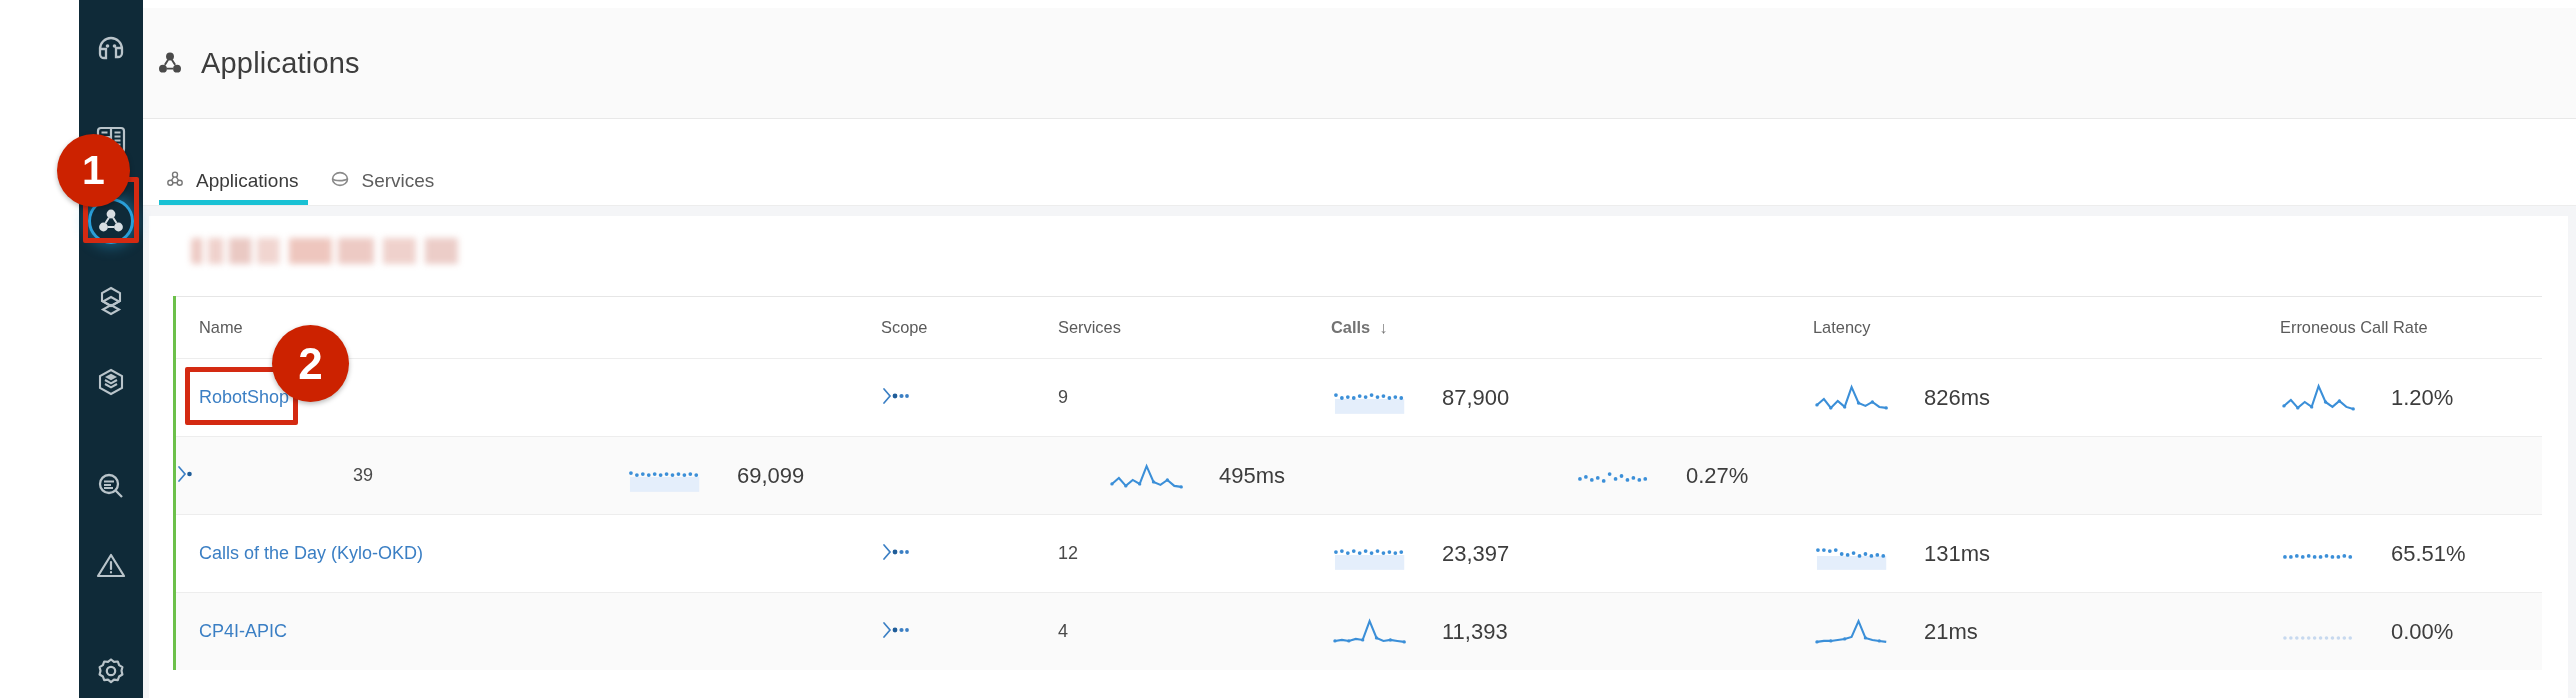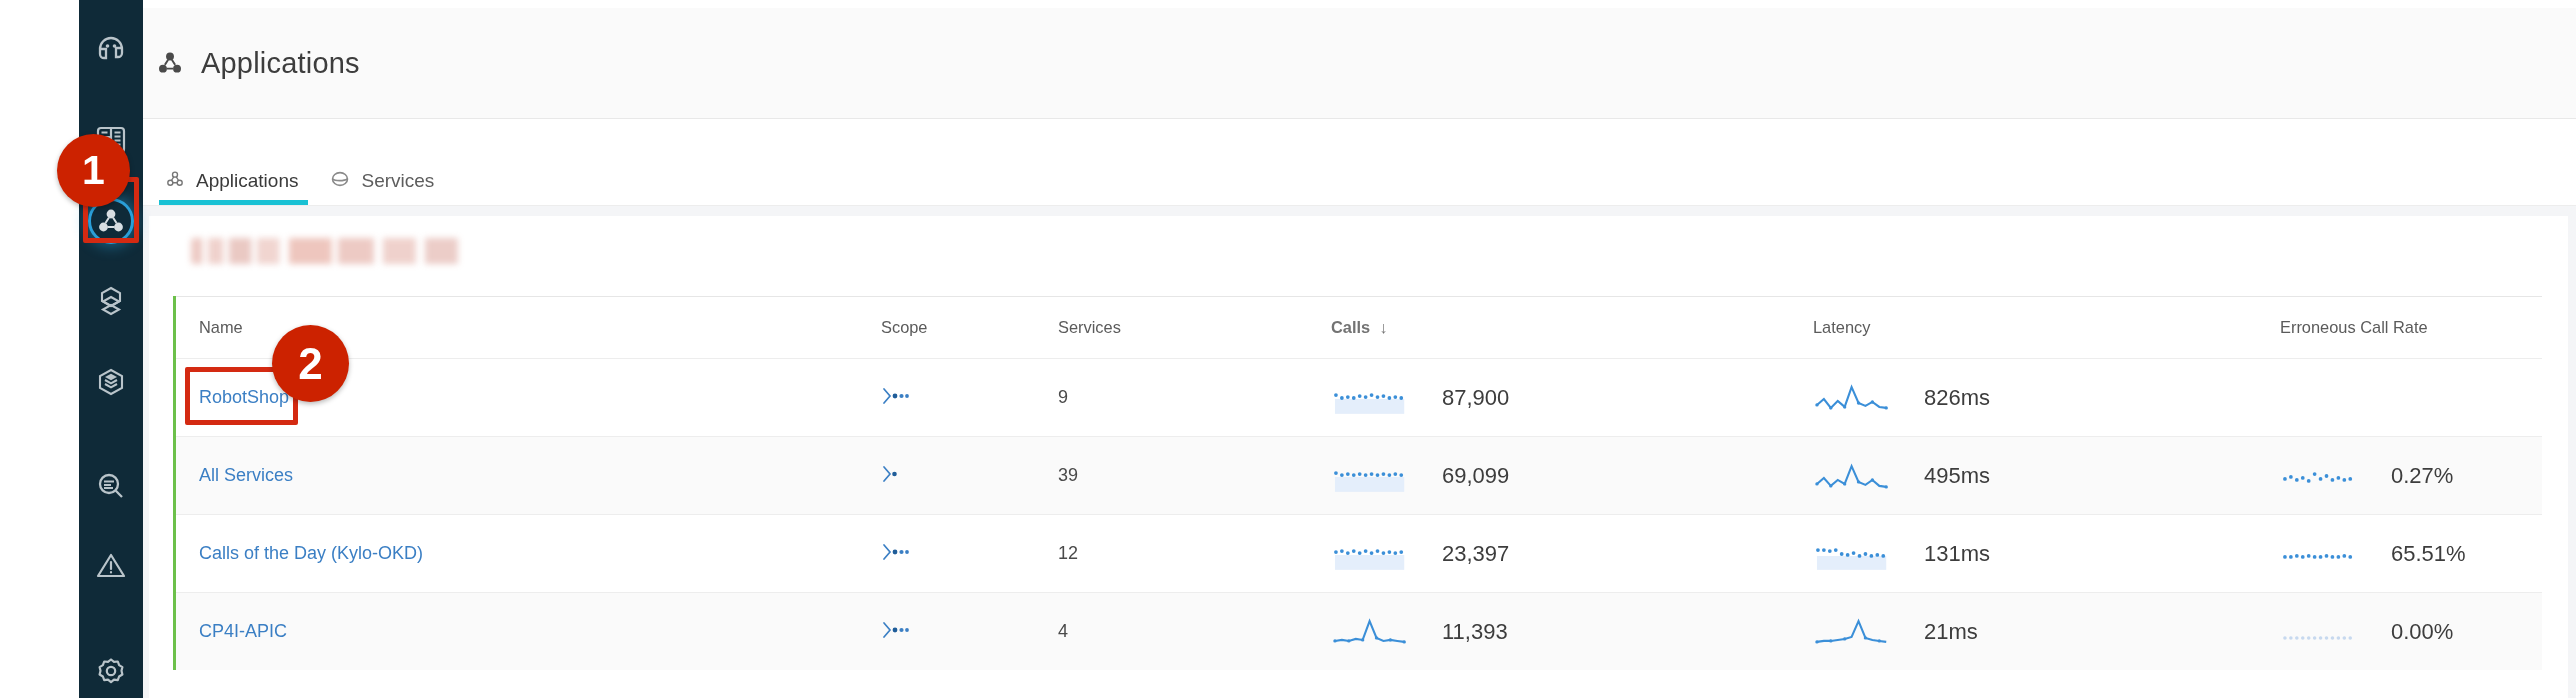--- a/index.html
+++ b/index.html
@@ -131,20 +131,21 @@
   .table-wrap {
     margin: 12px 26px 0 24px;
     border-left: 3px solid #6cc04a;
     background: #ffffff;
   }
   .trow {
     display: flex;
     align-items: center;
     border-top: 1px solid #ededed;
     min-height: 78px;
+    justify-content: space-between;
   }
   .thead {
     min-height: 62px;
     border-top: 1px solid #e6e6e6;
     background: #ffffff;
   }
   .trow.alt { background: #fafafa; }
 
   .c-name    { width: 705px; padding-left: 23px; }
   .c-scope   { width: 177px; }
@@ -408,24 +409,39 @@
                       <circle cx="18" cy="27" r="1.7"></circle>
                       <circle cx="32" cy="26" r="1.7"></circle>
                       <circle cx="46" cy="22" r="1.7"></circle>
                       <circle cx="60" cy="21" r="1.7"></circle>
                       <circle cx="74" cy="27" r="1.7"></circle>
                     </g>
                 </svg>
                 <span class="val">826ms</span>
               </div>
             </div>
+            <div class="c-err">
+              <div class="metric">
+                <svg class="spark" width="95" height="34" viewBox="0 0 96 34">
+                  <polyline points="4,25 11,19 18,27 25,21 32,26 39,5 46,21 53,26 60,20 67,26 74,28" fill="none" stroke="#3b8fd8" stroke-width="2.1"></polyline>
+                  <g fill="#3b8fd8">
+                      <circle cx="4" cy="25" r="1.7"></circle>
+                      <circle cx="18" cy="27" r="1.7"></circle>
+                      <circle cx="32" cy="26" r="1.7"></circle>
+                      <circle cx="46" cy="21" r="1.7"></circle>
+                      <circle cx="60" cy="20" r="1.7"></circle>
+                      <circle cx="74" cy="28" r="1.7"></circle>
+                    </g>
+                </svg>
+                <span class="val">1.20%</span>
+              </div>
+            </div>
           </div>
 
           <div class="trow alt">
-            <div class="c-name"><span class="cell-link">All Services</span></div>
             <div class="c-scope">
               <span>
                 <svg width="30" height="20" viewBox="0 0 30 20" fill="none" stroke="#3b7fc4" stroke-width="1.7">
                   <path d="M3 3l6 7-6 7" stroke-linecap="round"></path>
                   <circle cx="13.5" cy="10" r="2.3" fill="#1f5d99" stroke="none"></circle>
                 </svg>
               </span>
             </div>
             <div class="c-svc"><span class="cell-num">39</span></div>
             <div class="c-calls">

